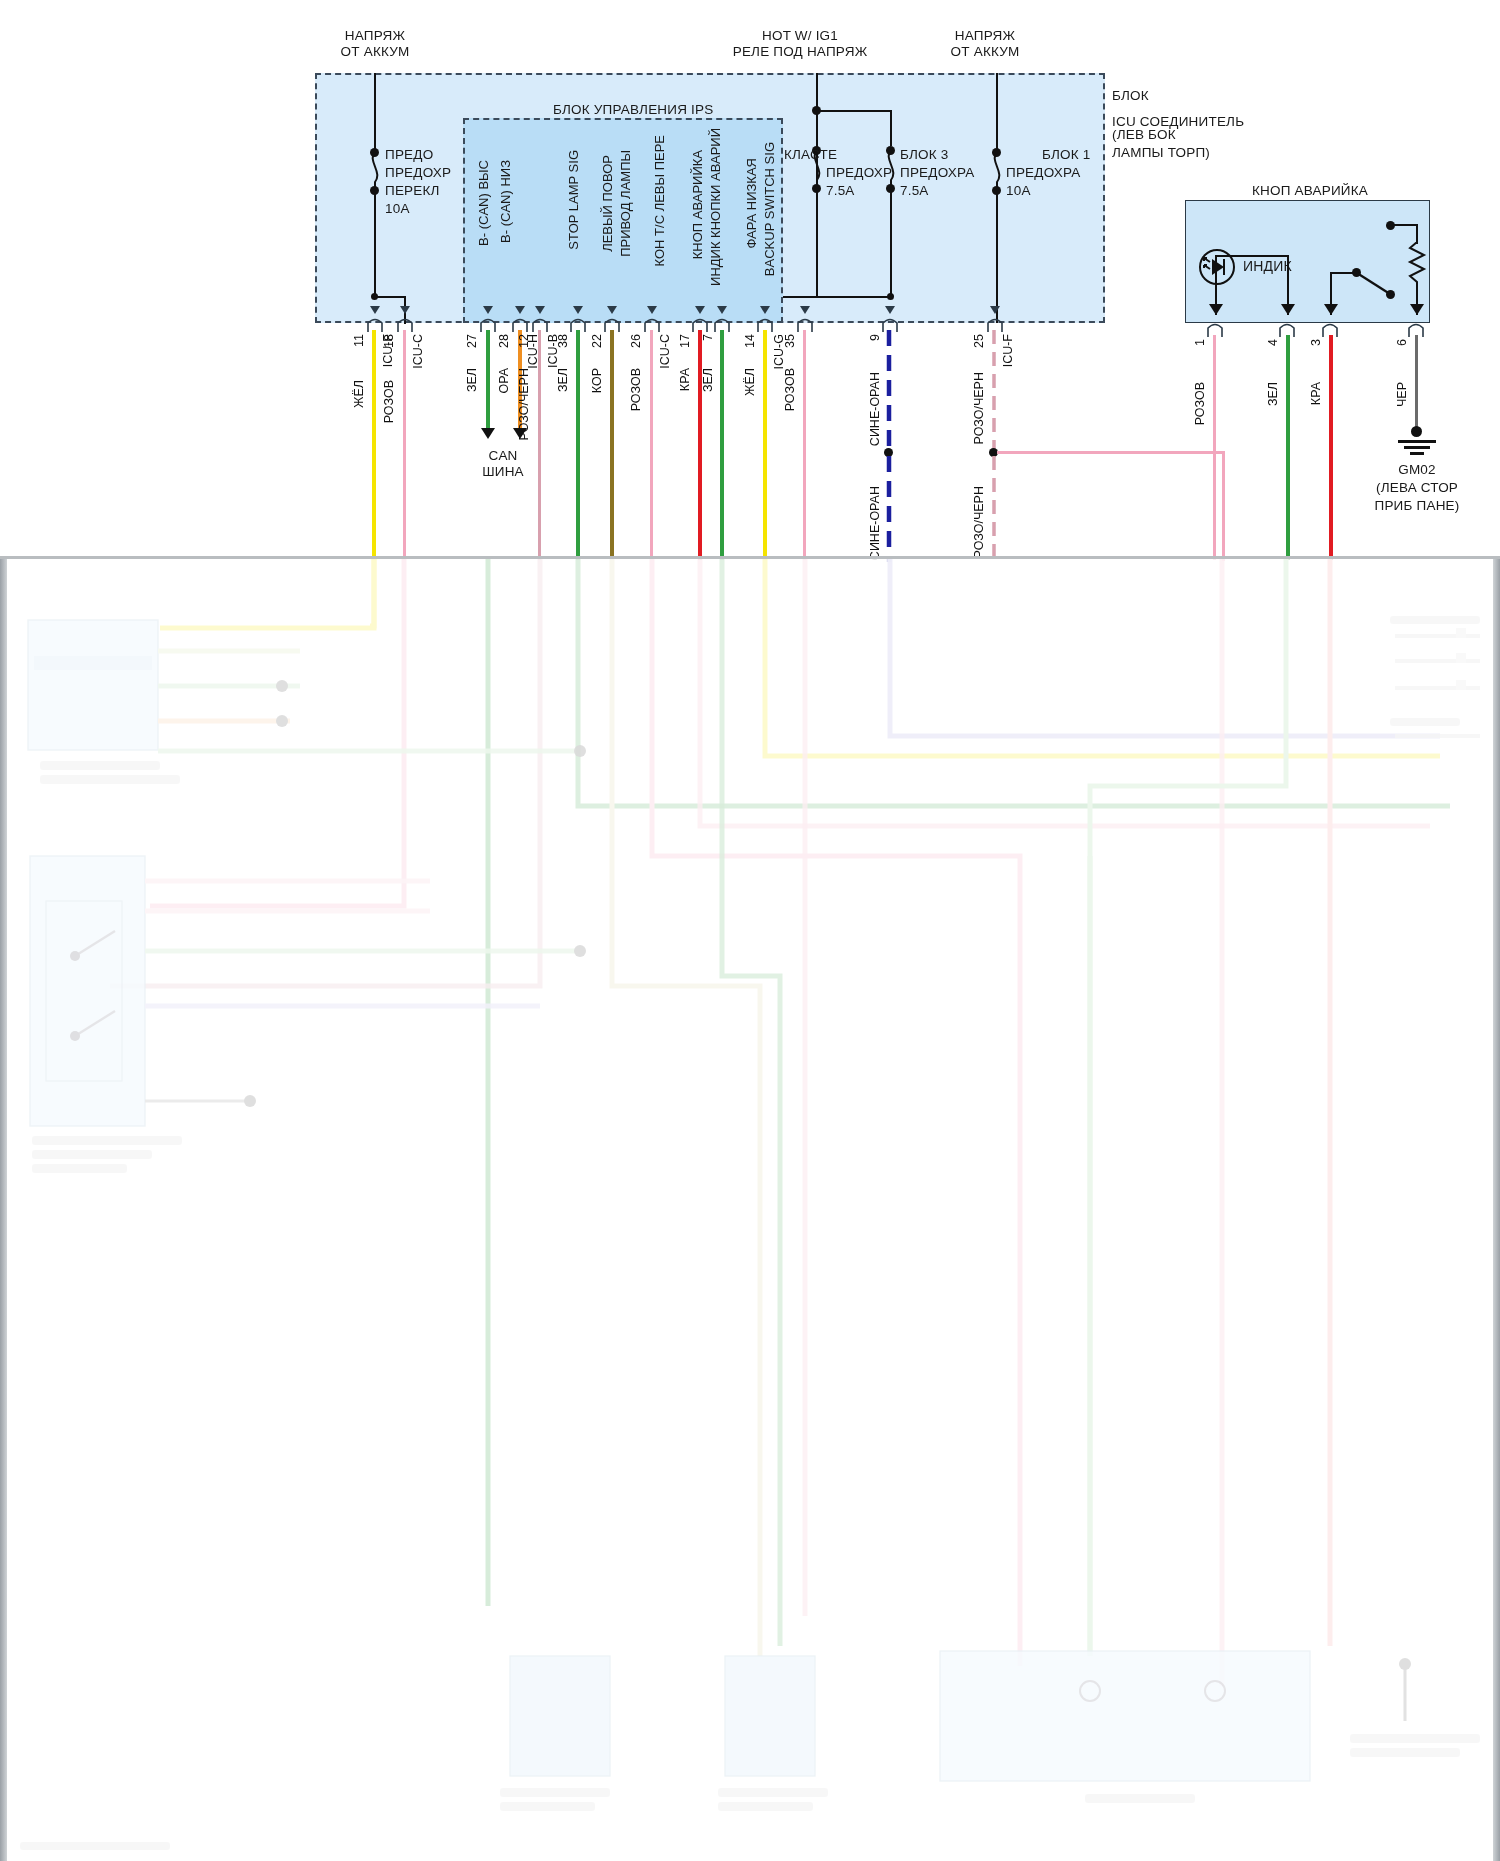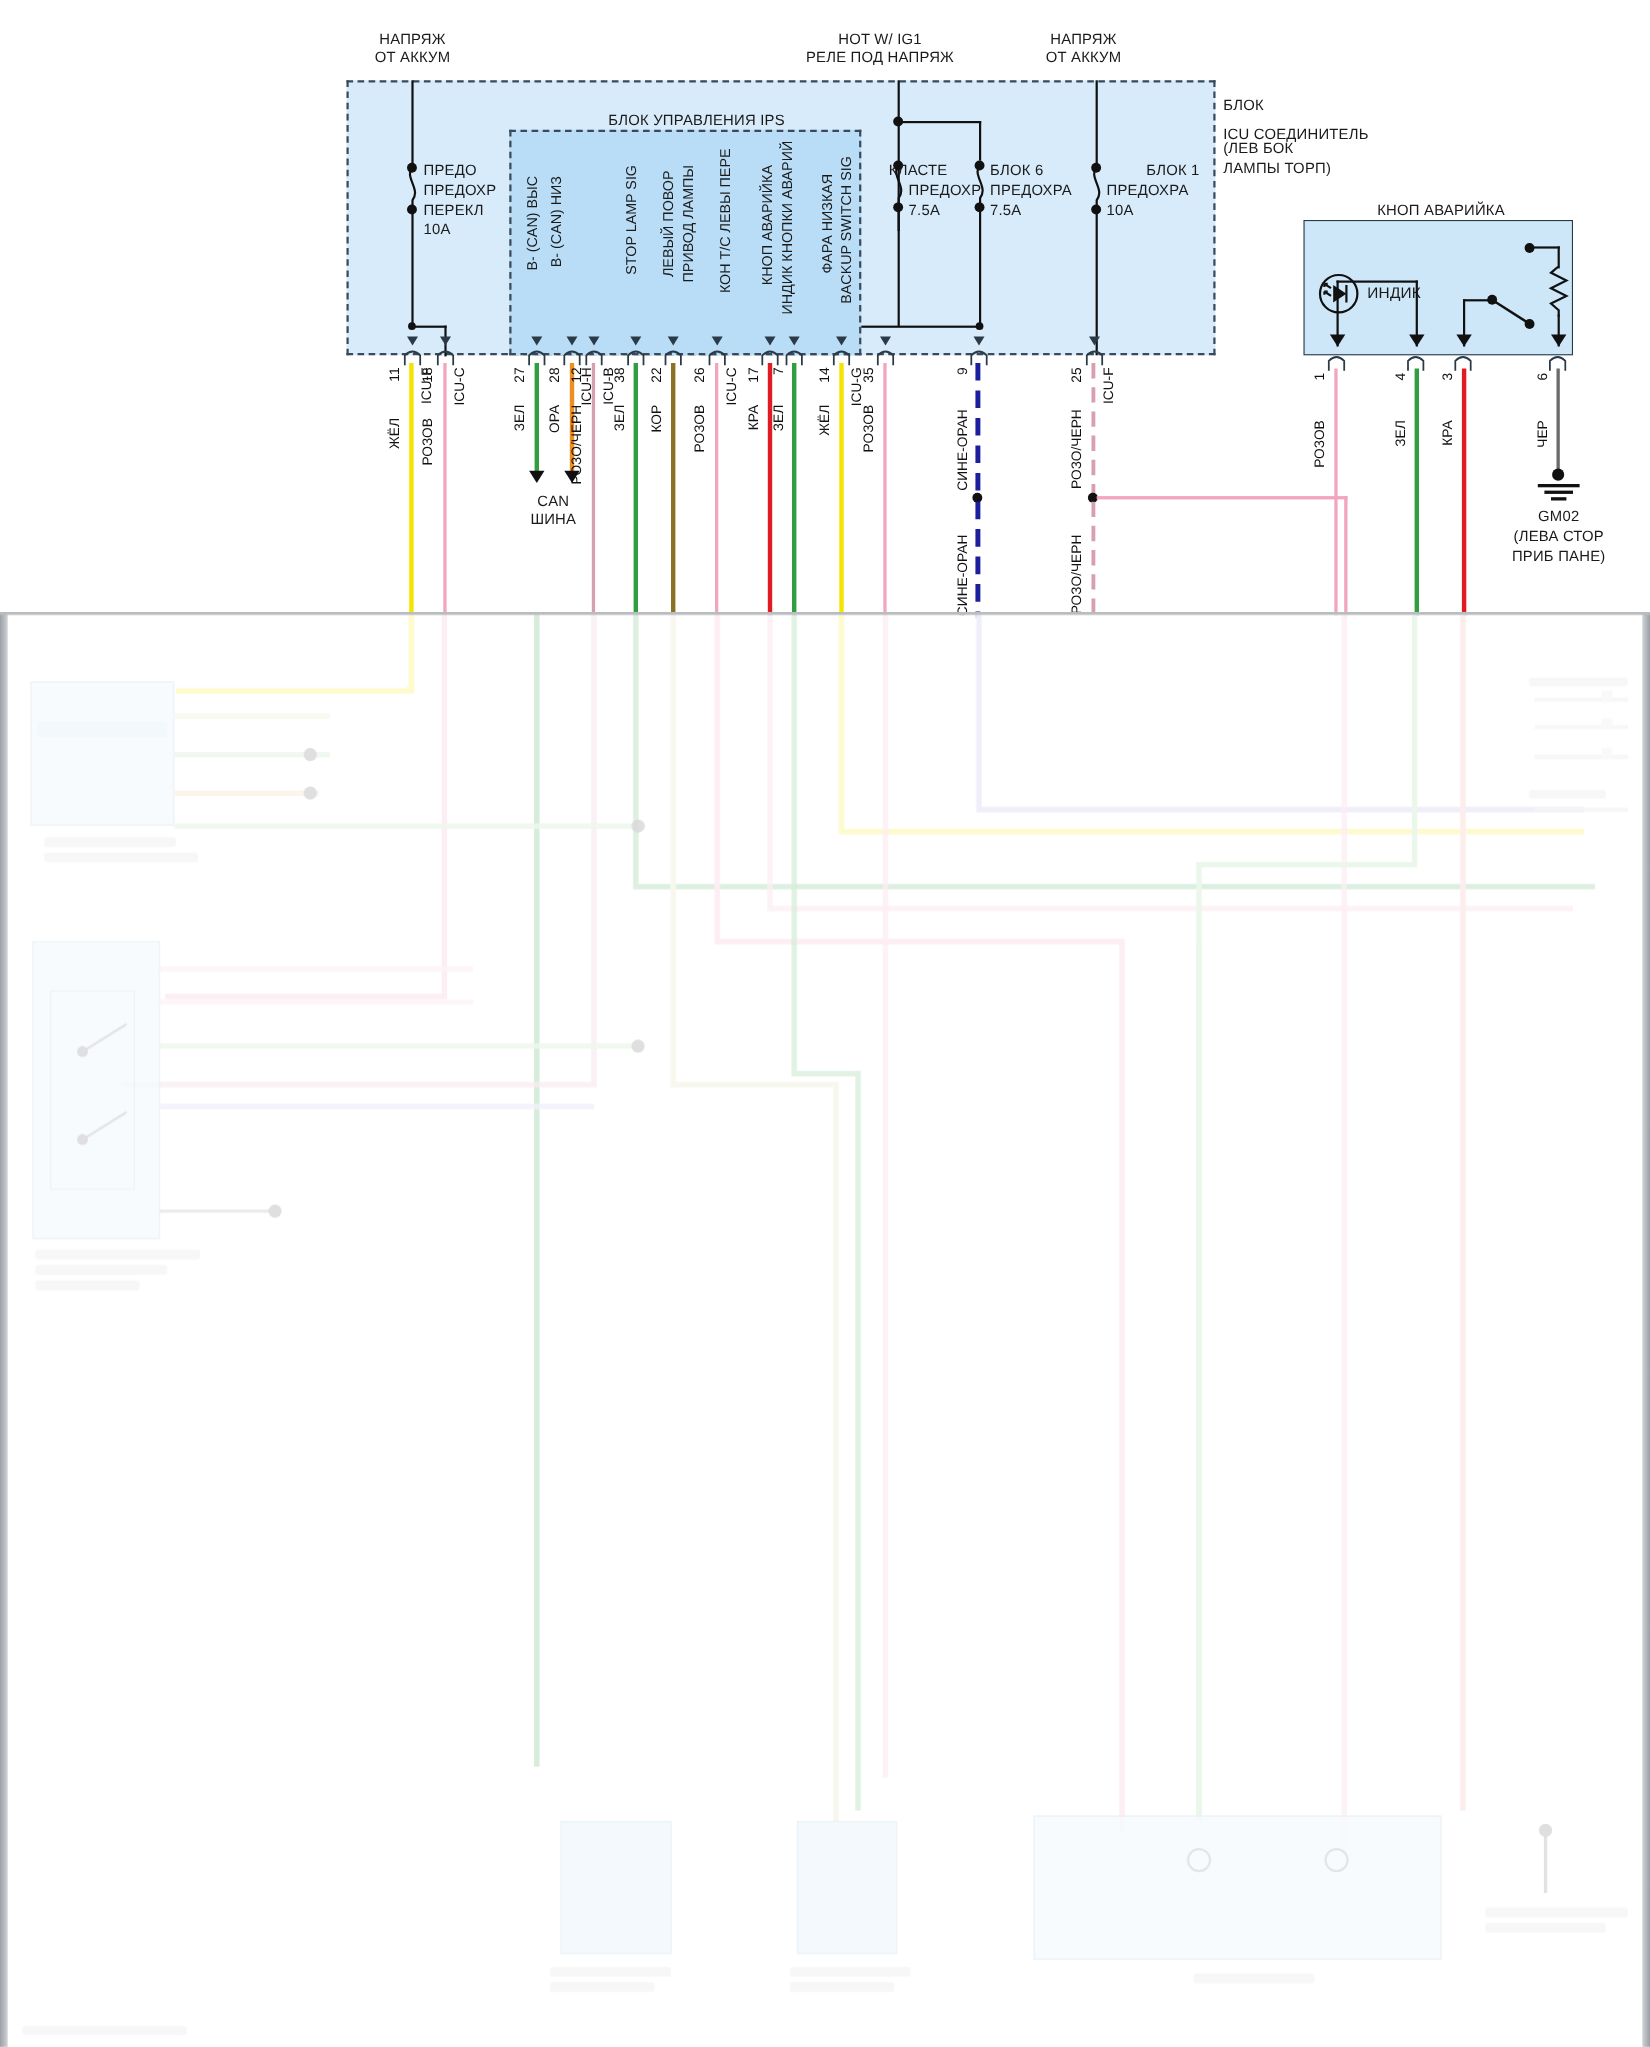--- a/index.html
+++ b/index.html
@@ -150,31 +150,31 @@
   <div class="node" style="left:812px; top:106px;"></div>
   <div class="wire" style="left:816px; top:110px; width:76px; height:2px; background:#111;"></div>
   <div class="wire" style="left:890px; top:110px; width:2px; height:36px; background:#111;"></div>
 
   <div class="node" style="left:812px; top:146px;"></div>
   <svg class="abs" style="left:808px; top:150px;" width="18" height="44">
     <path d="M9 0 C 1 9, 17 20, 9 30 L9 42" stroke="#111" stroke-width="2" fill="none"></path>
   </svg>
   <div class="node" style="left:812px; top:184px;"></div>
   <div class="wire" style="left:816px; top:190px; width:2px; height:107px; background:#111;"></div>
-  <div class="txt" style="left:808px; top:147px;">КЛАСТЕ</div>
+  <div class="txt" style="left:784px; top:147px;">КЛАСТЕ</div>
   <div class="txt" style="left:826px; top:165px;">ПРЕДОХР</div>
   <div class="txt" style="left:826px; top:183px;">7.5А</div>
 
   <div class="node" style="left:886px; top:146px;"></div>
   <svg class="abs" style="left:882px; top:150px;" width="18" height="44">
     <path d="M9 0 C 1 9, 17 20, 9 30 L9 42" stroke="#111" stroke-width="2" fill="none"></path>
   </svg>
   <div class="node" style="left:886px; top:184px;"></div>
   <div class="wire" style="left:890px; top:190px; width:2px; height:107px; background:#111;"></div>
-  <div class="txt" style="left:900px; top:147px;">БЛОК 6</div>
+  <div class="txt" style="left:900px; top:147px;">БЛОК 3</div>
   <div class="txt" style="left:900px; top:165px;">ПРЕДОХРА</div>
   <div class="txt" style="left:900px; top:183px;">7.5А</div>
 
   <div class="node sm" style="left:887px; top:293px;"></div>
   <div class="wire" style="left:783px; top:296px; width:108px; height:2px; background:#111;"></div>
 
   <div class="wire" style="left:996px; top:73px; width:2px; height:78px; background:#111;"></div>
   <div class="node" style="left:992px; top:148px;"></div>
   <svg class="abs" style="left:988px; top:152px;" width="18" height="44">
     <path d="M9 0 C 1 9, 17 20, 9 30 L9 42" stroke="#111" stroke-width="2" fill="none"></path>

